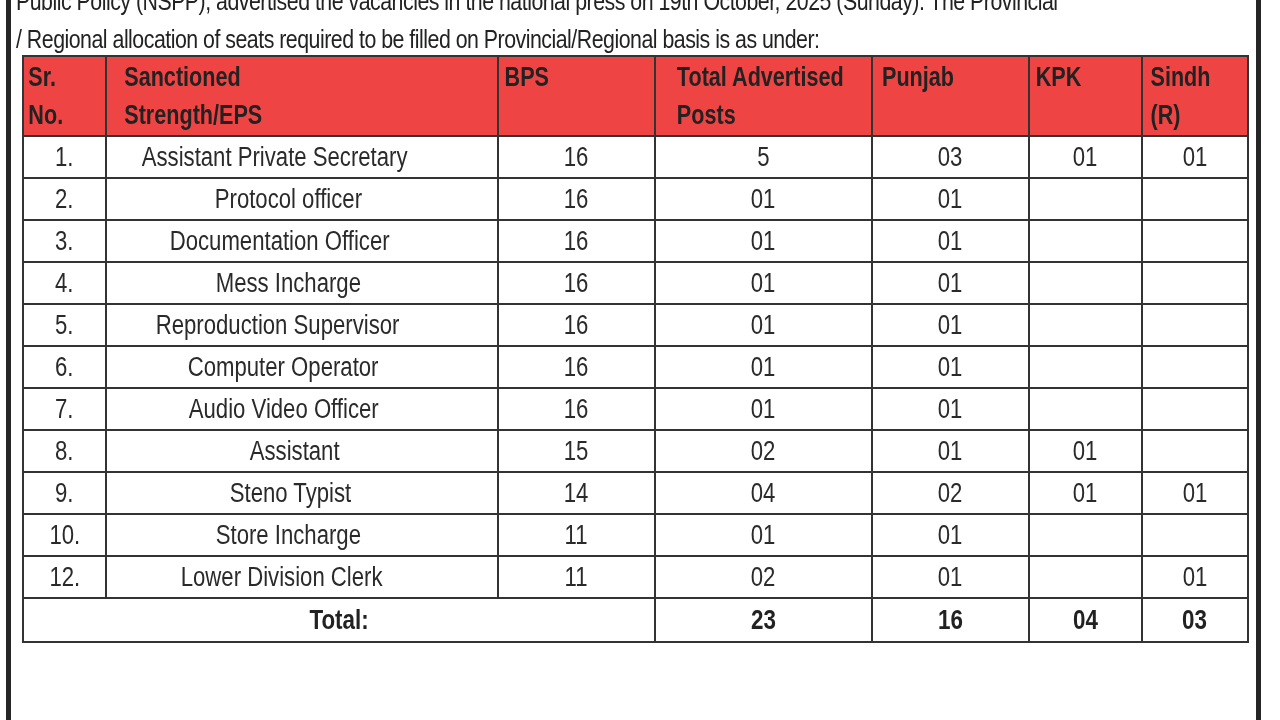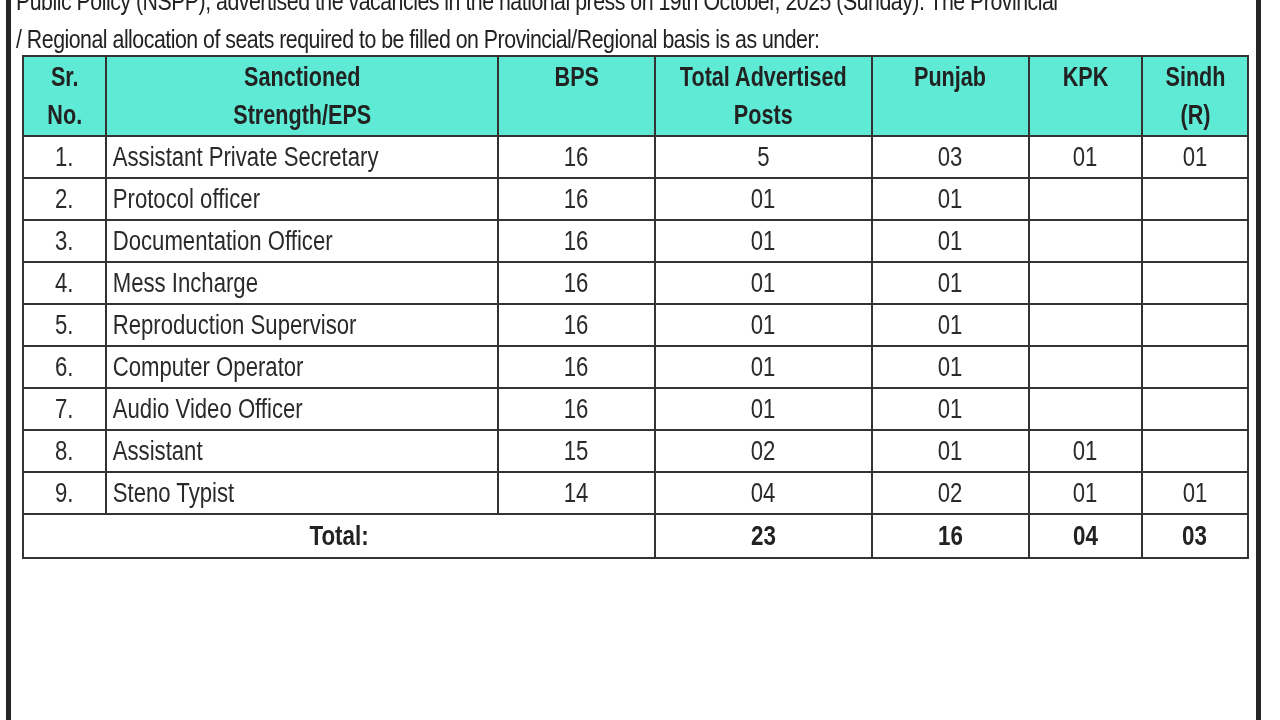--- a/index.html
+++ b/index.html
@@ -53,48 +53,48 @@
     border-collapse: collapse;
     table-layout: fixed;
   }
   table.seats th, table.seats td {
     border: 2px solid #333;
     padding: 0;
     overflow: hidden;
     white-space: nowrap;
   }
   table.seats thead th {
-    background: #5eead4;
+    background: #ef4444;
     height: 78px;
     font-size: 27px;
     font-weight: bold;
     line-height: 38px;
     vertical-align: top;
-    text-align: center;
+    text-align: left;
     color: #222;
   }
   table.seats thead th .hdr {
     display: inline-block;
     transform: scaleX(0.8);
     transform-origin: center top;
     padding-top: 1px;
   }
   table.seats tbody td {
     height: 40px;
     font-size: 27px;
     text-align: center;
     color: #2a2a2a;
   }
   table.seats tbody td .cell {
     display: inline-block;
     transform: scaleX(0.82);
     transform-origin: center center;
   }
   table.seats tbody td.name {
-    text-align: left;
+    text-align: center;
   }
   table.seats tbody td.name .cell {
     transform-origin: left center;
     padding-left: 7px;
   }
   table.seats tfoot td {
     height: 42px;
     font-size: 28px;
     font-weight: bold;
     text-align: center;
@@ -220,20 +220,38 @@
       </tr>
       <tr>
         <td><span class="cell">9.</span></td>
         <td class="name"><span class="cell">Steno Typist</span></td>
         <td><span class="cell">14</span></td>
         <td><span class="cell">04</span></td>
         <td><span class="cell">02</span></td>
         <td><span class="cell">01</span></td>
         <td><span class="cell">01</span></td>
       </tr>
+      <tr>
+        <td><span class="cell">10.</span></td>
+        <td class="name"><span class="cell">Store Incharge</span></td>
+        <td><span class="cell">11</span></td>
+        <td><span class="cell">01</span></td>
+        <td><span class="cell">01</span></td>
+        <td><span class="cell"></span></td>
+        <td><span class="cell"></span></td>
+      </tr>
+      <tr>
+        <td><span class="cell">12.</span></td>
+        <td class="name"><span class="cell">Lower Division Clerk</span></td>
+        <td><span class="cell">11</span></td>
+        <td><span class="cell">02</span></td>
+        <td><span class="cell">01</span></td>
+        <td><span class="cell"></span></td>
+        <td><span class="cell">01</span></td>
+      </tr>
     </tbody>
   <tfoot>
     <tr>
       <td colspan="3"><span class="cell">Total:</span></td>
       <td><span class="cell">23</span></td>
       <td><span class="cell">16</span></td>
       <td><span class="cell">04</span></td>
       <td><span class="cell">03</span></td>
     </tr>
   </tfoot>

